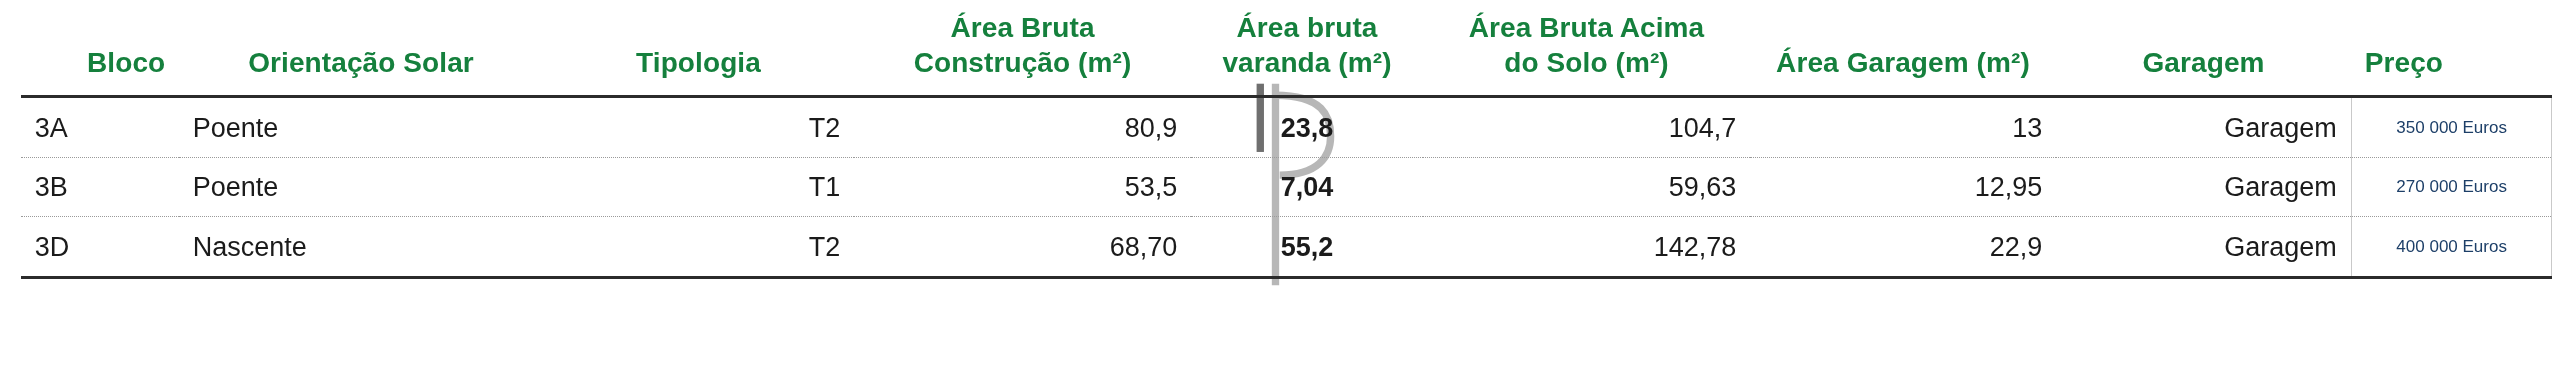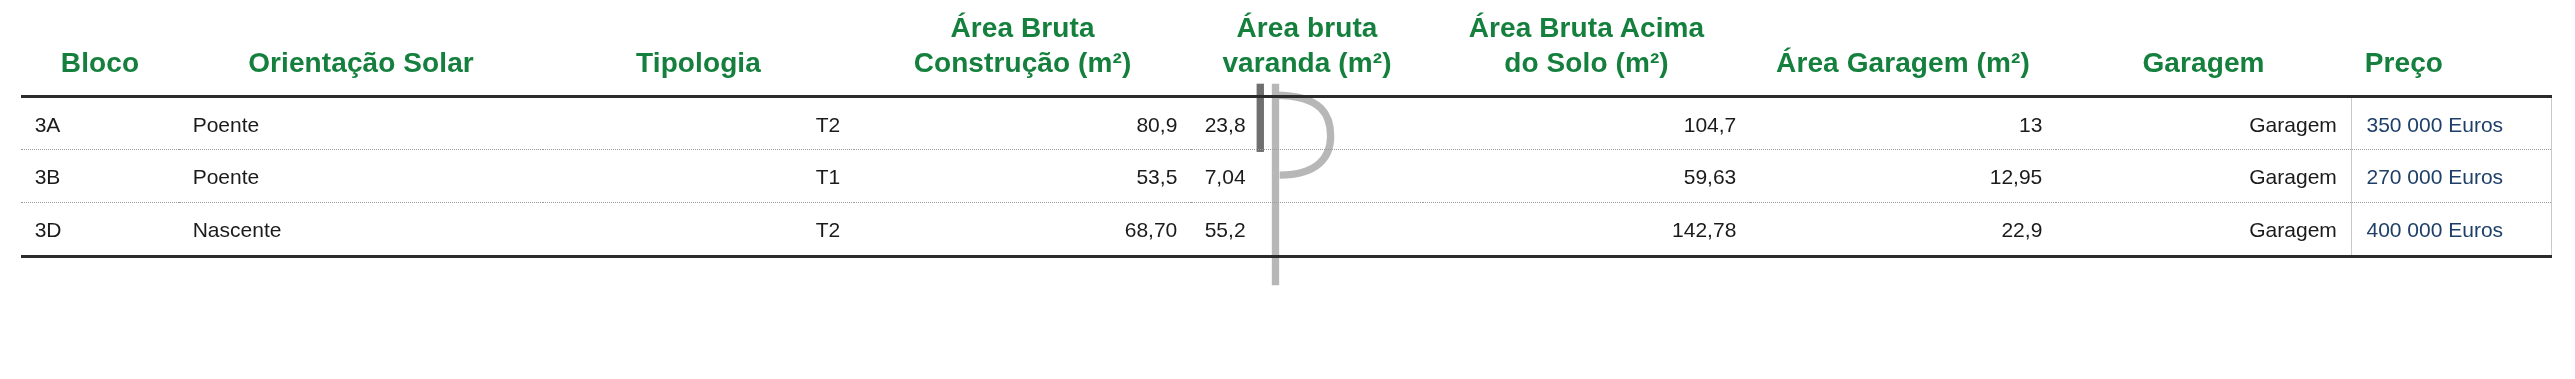--- a/index.html
+++ b/index.html
@@ -60,46 +60,46 @@
     color: #15803d;
     padding: 0 13.7px 13.7px 13.7px;
     vertical-align: bottom;
     line-height: 1.28;
     letter-spacing: 0.1px;
   }
   thead tr {
     border-bottom: 3.2px solid #2b2b2b;
   }
 
-  th.align-left   { text-align: center; }
+  th.align-left   { text-align: right; }
   th.align-center { text-align: center; }
   th.align-right  { text-align: left; }
 
   tbody td {
-    font-size: 21px;
+    font-size: 27px;
     color: #1b1b1b;
     padding: 13.7px 13.7px 12.7px 13.7px;
     line-height: 1.2;
     background-clip: padding-box;
   }
   tbody tr {
     border-bottom: 1.6px dotted #9a9a9a;
   }
   tbody tr:last-child {
     border-bottom: 3.2px solid #2b2b2b;
   }
 
   td.align-left   { text-align: left; }
   td.align-center { text-align: right; }
-  td.align-right  { text-align: left; }
+  td.align-right  { text-align: center; font-weight: bold; }
 
   td.price-cell {
-    text-align: left;
+    text-align: center;
     color: #1d3f68;
-    font-size: 21px;
+    font-size: 17px;
     border-left: 1.1px solid #c9c9c9;
     border-right: 1.1px solid #c9c9c9;
     padding-left: 15px;
   }
   tbody tr:first-child td.price-cell { border-top: 1.1px solid #c9c9c9; }
   tbody tr:last-child  td.price-cell { border-bottom: 1.1px solid #c9c9c9; margin-left: 24px; }
 
   .hdr-line2 { display: block; }
 </style>
 </head>

